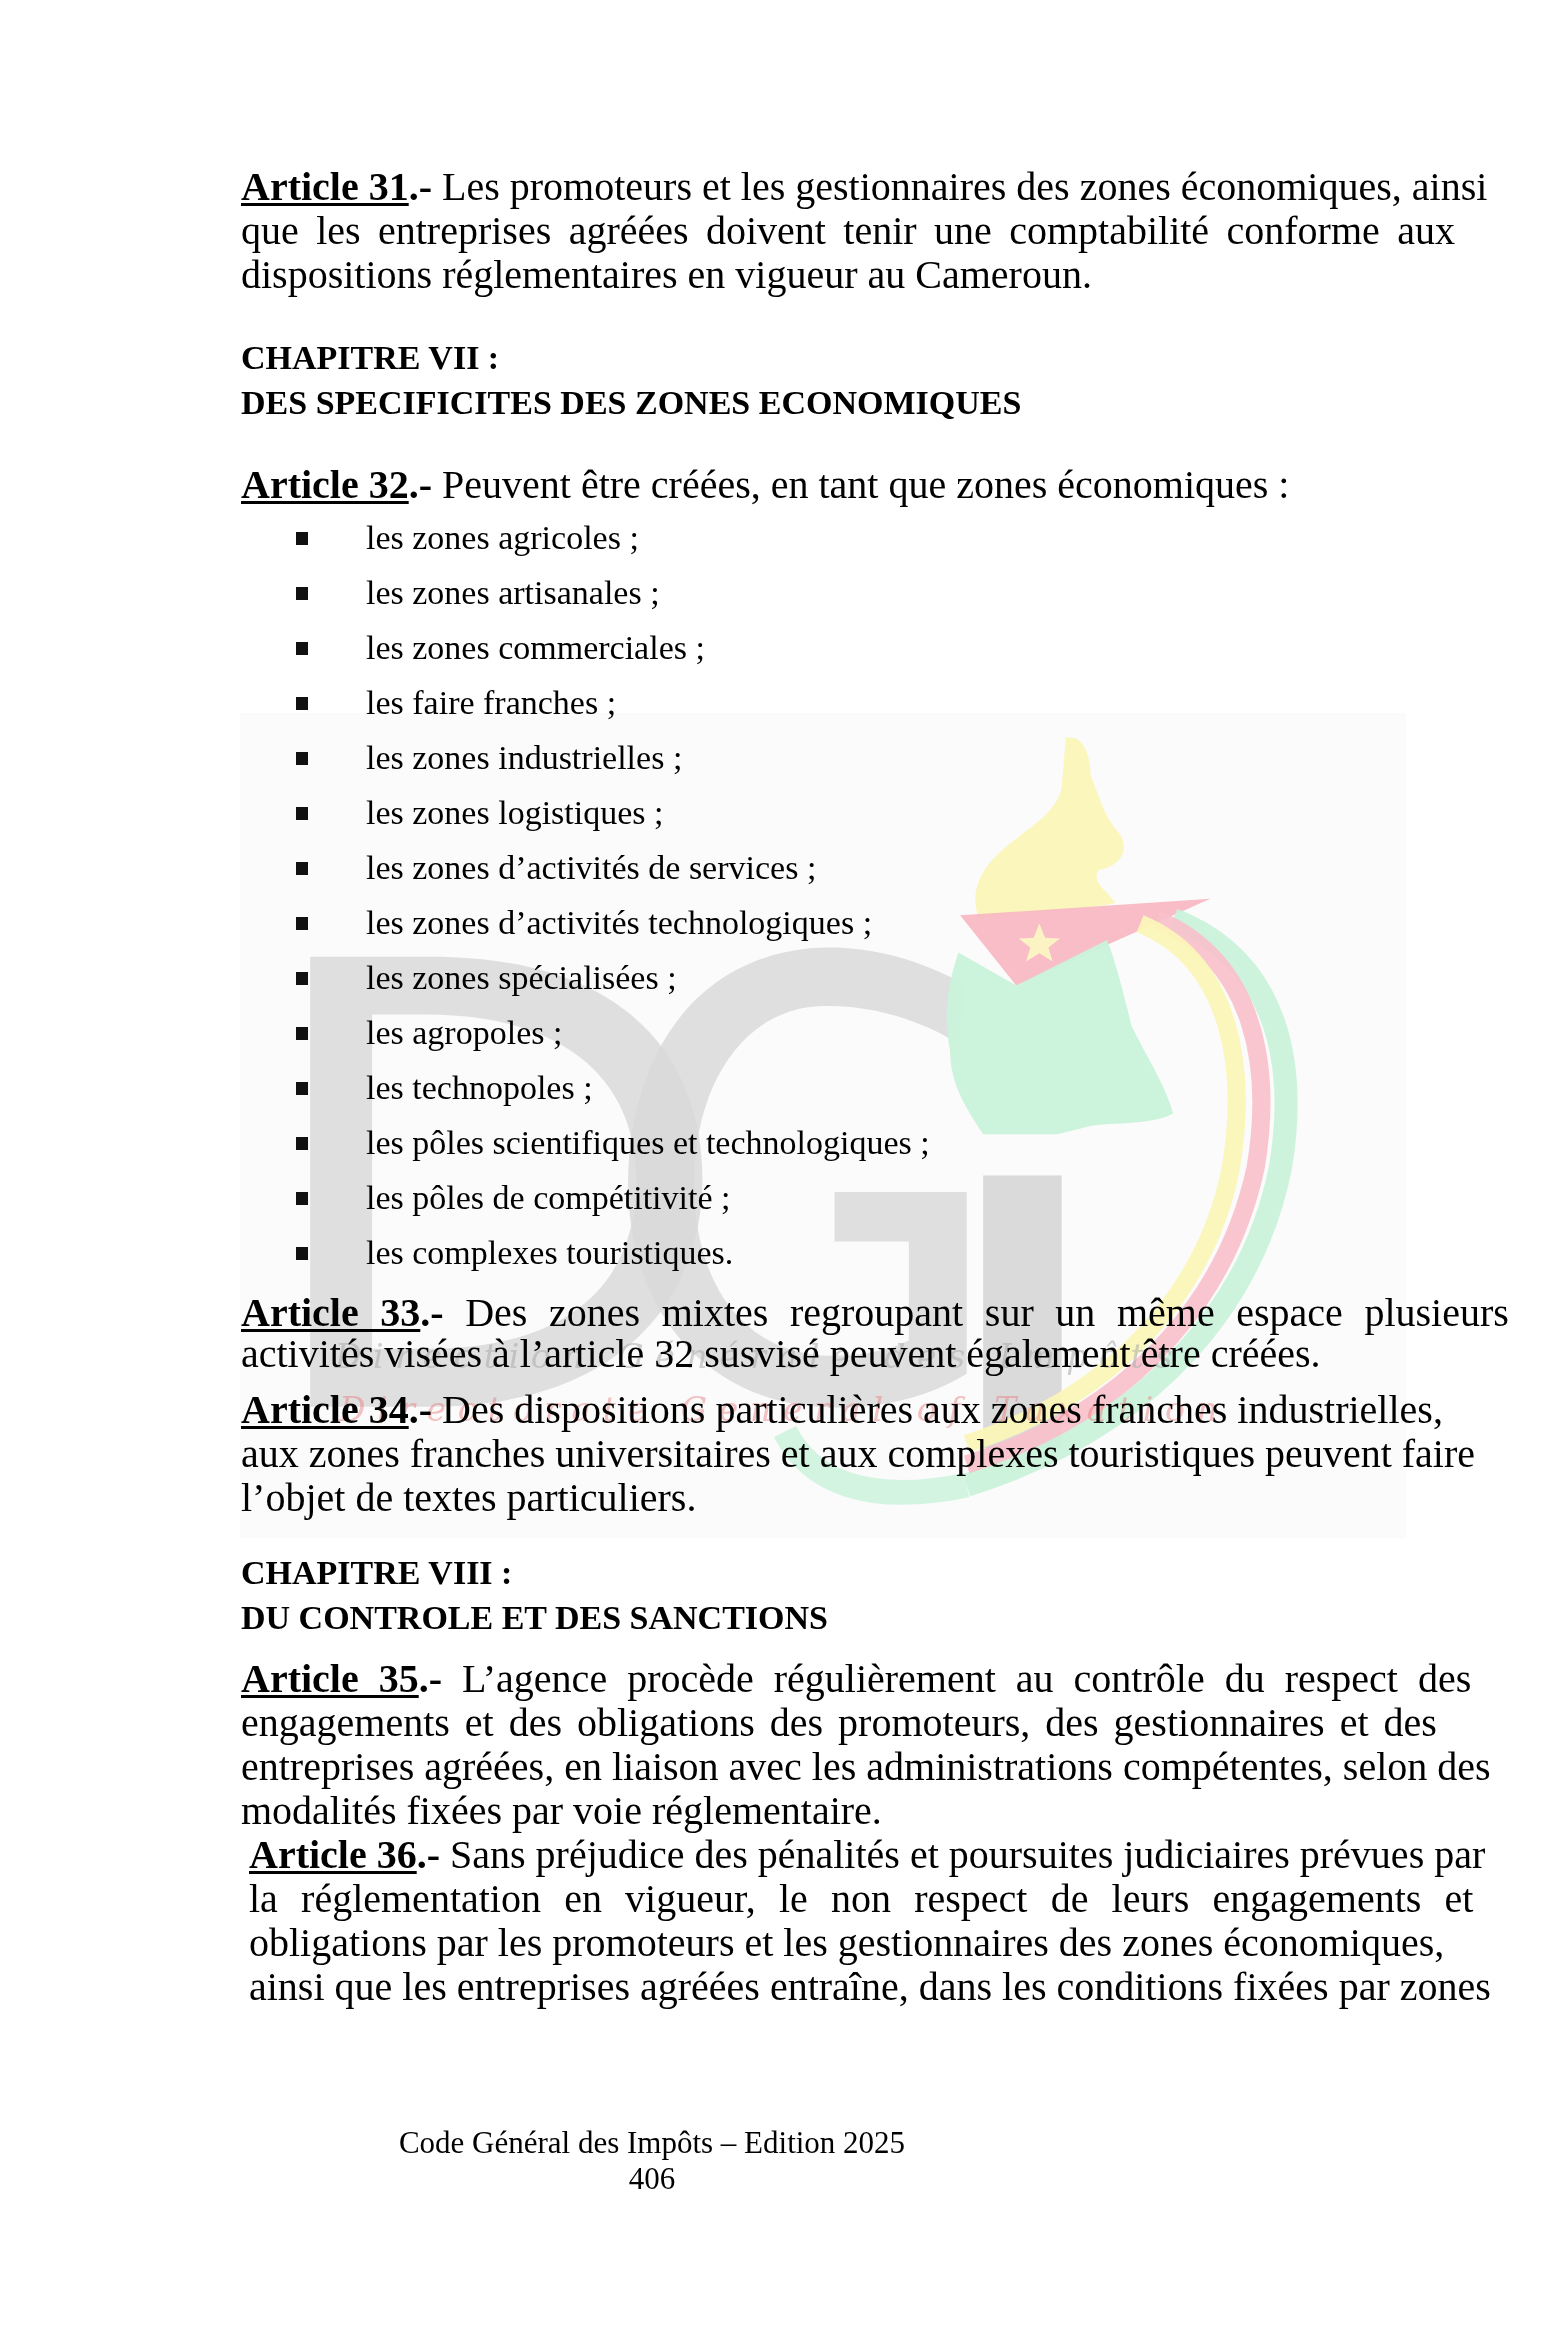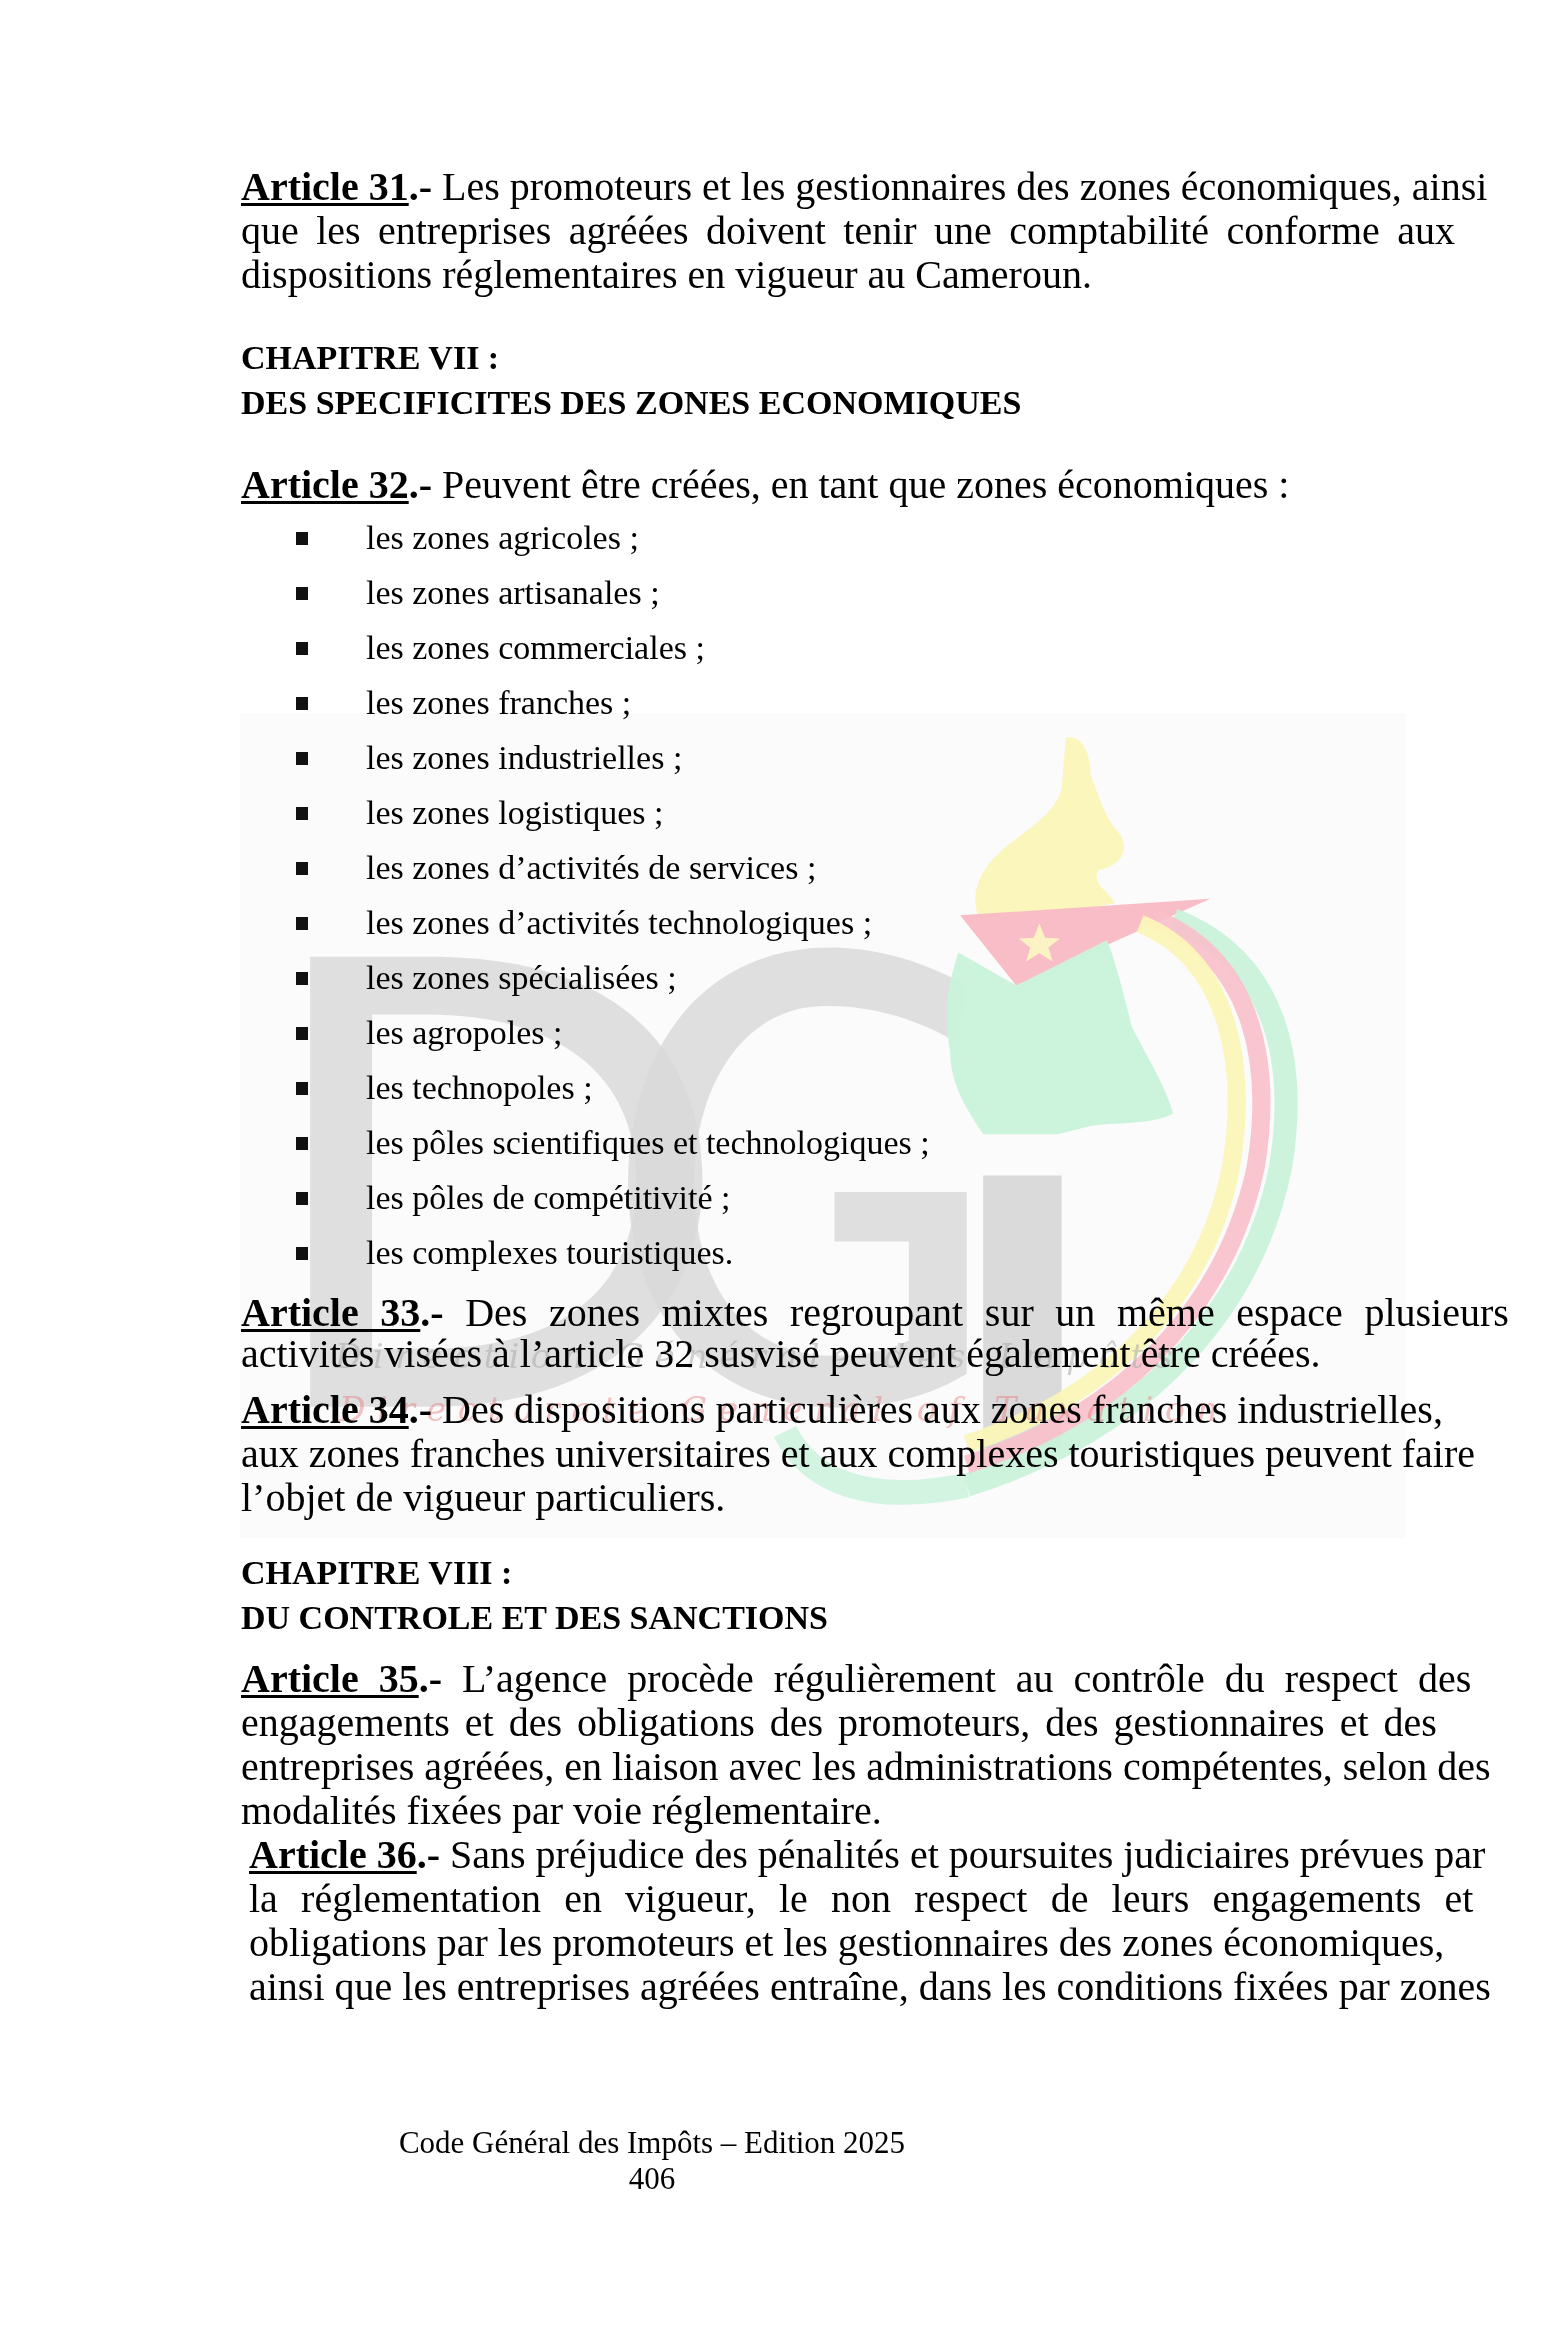--- a/index.html
+++ b/index.html
@@ -91,21 +91,21 @@
       <li>
           <span class="bullet"></span>
           <span class="item-text">les zones artisanales ;</span>
         </li>
       <li>
           <span class="bullet"></span>
           <span class="item-text">les zones commerciales ;</span>
         </li>
       <li>
           <span class="bullet"></span>
-          <span class="item-text">les zones franches ;</span>
+          <span class="item-text">les faire franches ;</span>
         </li>
       <li>
           <span class="bullet"></span>
           <span class="item-text">les zones industrielles ;</span>
         </li>
       <li>
           <span class="bullet"></span>
           <span class="item-text">les zones logistiques ;</span>
         </li>
       <li>
@@ -143,21 +143,21 @@
     </ul>
 
     <div class="para" style="top:1291px;">
       <span class="line" style="word-spacing:11.6px;"><span class="art-label">Article 33</span><span class="art-sep">.-</span><span> Des zones mixtes regroupant sur un même espace plusieurs</span></span>
       <span class="line" style="margin-top:-3.3px;">activités visées à l’article 32 susvisé peuvent également être créées.</span>
     </div>
 
     <div class="para" style="top:1388px;">
       <span class="line"><span class="art-label">Article 34</span><span class="art-sep">.-</span><span> Des dispositions particulières aux zones franches industrielles,</span></span>
       <span class="line">aux zones franches universitaires et aux complexes touristiques peuvent faire</span>
-      <span class="line">l’objet de vigueur particuliers.</span>
+      <span class="line">l’objet de textes particuliers.</span>
     </div>
 
     <div class="chapter" style="top:1550px;">
       <div>CHAPITRE VIII :</div>
       <div>DU CONTROLE ET DES SANCTIONS</div>
     </div>
 
     <div class="para" style="top:1657px;">
       <span class="line" style="word-spacing:10px;"><span class="art-label">Article 35</span><span class="art-sep">.-</span><span> L’agence procède régulièrement au contrôle du respect des</span></span>
       <span class="line" style="word-spacing:5px;">engagements et des obligations des promoteurs, des gestionnaires et des</span>

